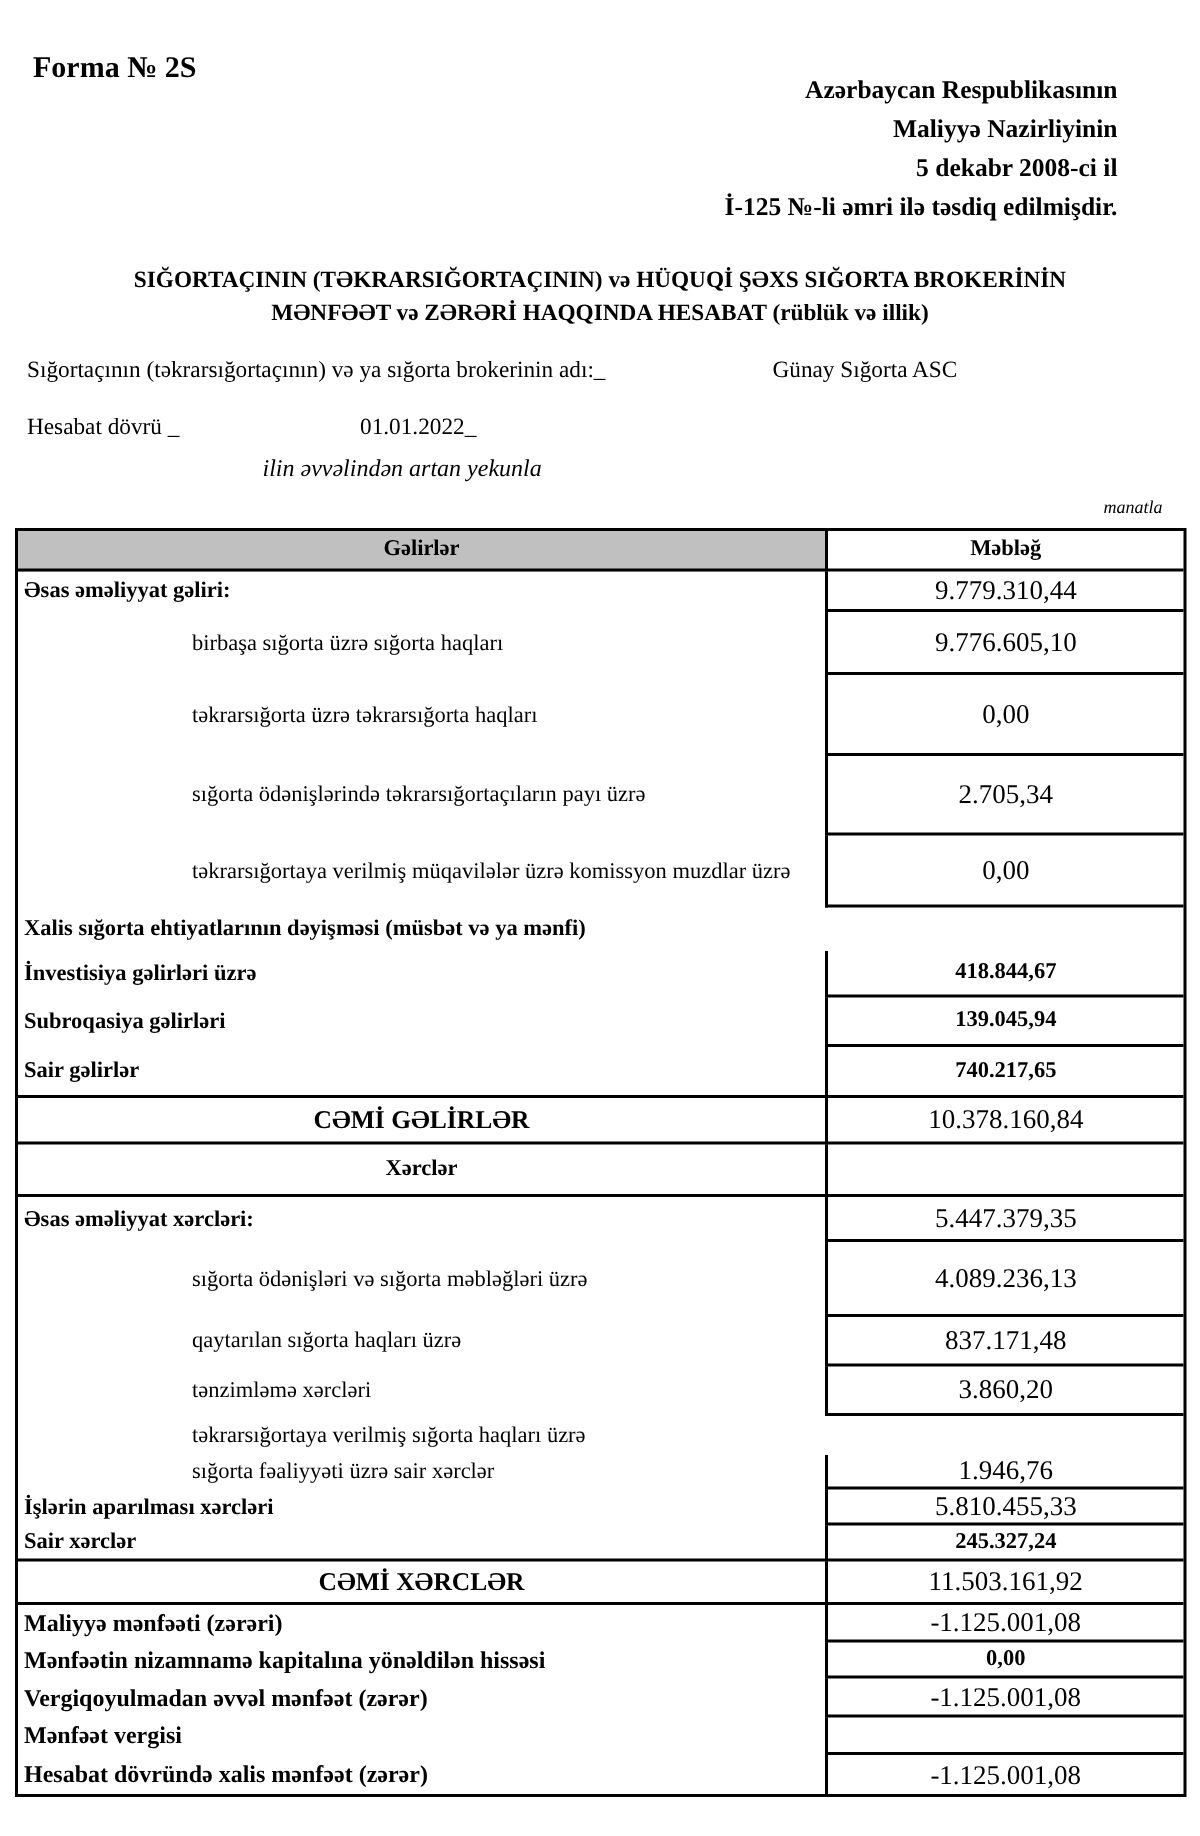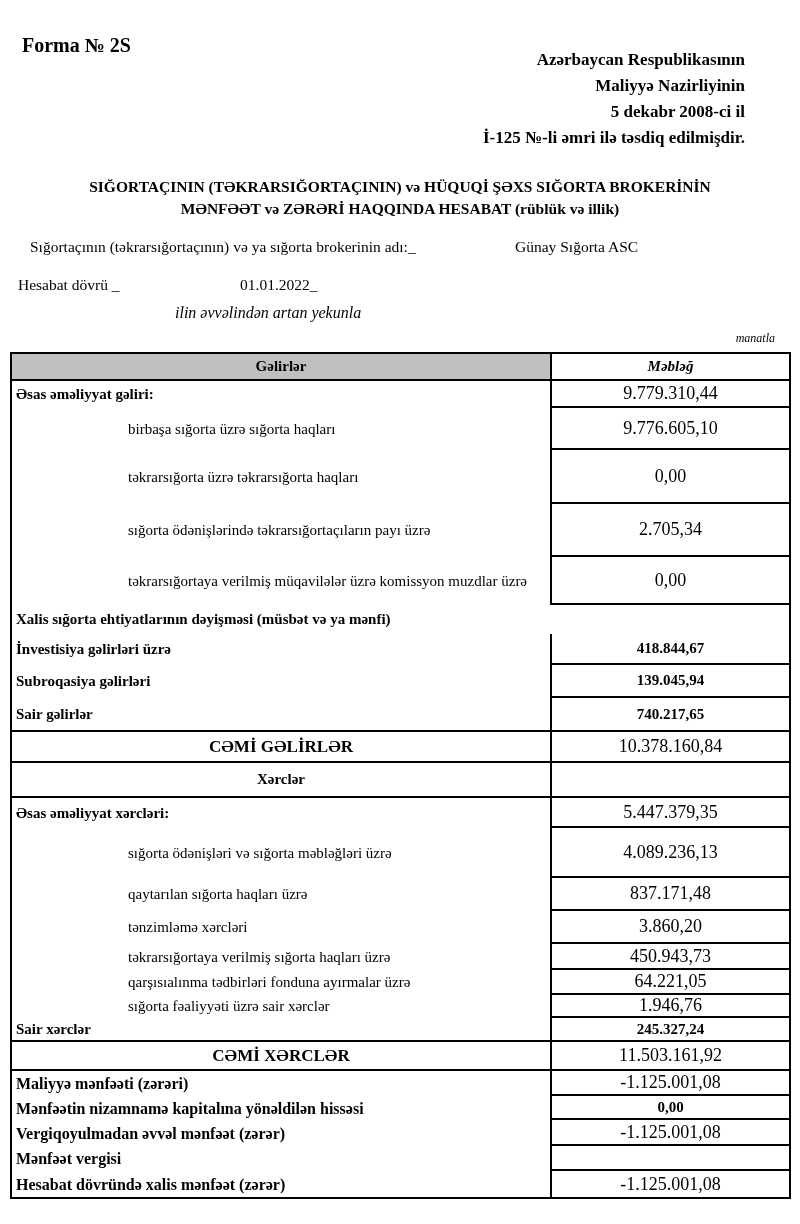--- a/index.html
+++ b/index.html
@@ -26,39 +26,39 @@
         font-size:15px; line-height:21px; box-sizing:border-box; }
   .lc.ind { padding-left:116px; font-weight:normal; }
   .lc.b { font-weight:bold; }
   .lc.rb { font-weight:bold; font-size:16px; }
   .lc.ctr { justify-content:center; text-align:center; font-weight:bold; font-size:17px; padding:0; }
   .rc { display:flex; align-items:center; justify-content:center; text-align:center;
         border-left:2px solid #000; font-size:18px; box-sizing:border-box; padding:0 4px; }
   .rc.sm { font-size:15px; font-weight:bold; }
   .bb { border-bottom:2px solid #000; }
   .hdr-l { background:#c0c0c0; justify-content:center; font-weight:bold; padding:0; }
-  .hdr-r { font-size:15px; font-weight:bold;font-style:italic; }
+  .hdr-r { font-size:15px; font-weight:bold; }
 </style>
 </head>
 <body>
 
 <div class="abs form-no">Forma № 2S</div>
 <div class="abs approval">
   <div>Azərbaycan Respublikasının</div>
   <div>Maliyyə Nazirliyinin</div>
   <div>5 dekabr 2008-ci il</div>
   <div>İ-125 №-li əmri ilə təsdiq edilmişdir.</div>
 </div>
 
 <div class="abs doc-title">
   <div>SIĞORTAÇININ (TƏKRARSIĞORTAÇININ) və HÜQUQİ ŞƏXS SIĞORTA BROKERİNİN</div>
   <div>MƏNFƏƏT və ZƏRƏRİ HAQQINDA HESABAT (rüblük və illik)</div>
 </div>
 
-<span class="abs info" style="left:30px; top:238px;">Sığortaçının (təkrarsığortaçının) və ya sığorta brokerinin adı:_</span>
+<span class="abs info" style="left:18px; top:238px;">Sığortaçının (təkrarsığortaçının) və ya sığorta brokerinin adı:_</span>
 <span class="abs info" style="left:515px; top:238px;">Günay Sığorta  ASC</span>
 
 <span class="abs info" style="left:18px; top:276px;">Hesabat dövrü _</span>
 <span class="abs info" style="left:240px; top:276px;">01.01.2022_</span>
 
 <span class="abs note-italic" style="left:175px; top:304px;">ilin əvvəlindən artan yekunla</span>
 <span class="abs manatla" style="right:25px; top:331px;">manatla</span>
 
 <div class="rtable">
 
@@ -124,29 +124,28 @@
   <div class="row" style="height:33px">
     <div class="lc ind">qaytarılan sığorta haqları üzrə</div>
     <div class="rc bb">837.171,48</div>
   </div>
   <div class="row" style="height:33px">
     <div class="lc ind">tənzimləmə xərcləri</div>
     <div class="rc bb">3.860,20</div>
   </div>
   <div class="row" style="height:26px">
     <div class="lc ind">təkrarsığortaya verilmiş sığorta haqları üzrə</div>
-    <div class="rc bb">450.943,73</div>
-  </div>
-  <div class="row" style="height:25px">
-    <div class="lc ind">qarşısıalınma tədbirləri fonduna ayırmalar üzrə</div>
-    <div class="rc bb">64.221,05</div>
   </div>
   <div class="row" style="height:23px">
     <div class="lc ind">sığorta fəaliyyəti üzrə sair xərclər</div>
     <div class="rc bb">1.946,76</div>
+  </div>
+  <div class="row" style="height:24px">
+    <div class="lc b">İşlərin aparılması xərcləri</div>
+    <div class="rc bb">5.810.455,33</div>
   </div>
   <div class="row" style="height:24px">
     <div class="lc b bb">Sair xərclər</div>
     <div class="rc sm bb">245.327,24</div>
   </div>
 
   <div class="row" style="height:29px">
     <div class="lc ctr bb">CƏMİ XƏRCLƏR</div>
     <div class="rc bb">11.503.161,92</div>
   </div>

